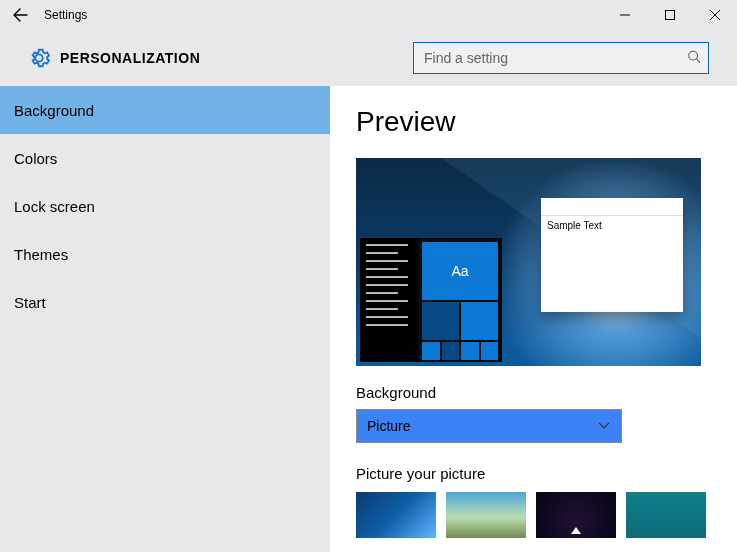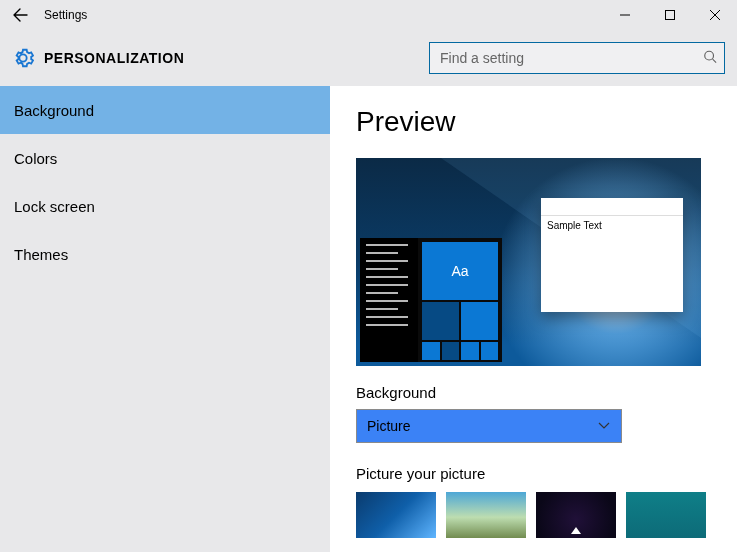--- a/index.html
+++ b/index.html
@@ -3,21 +3,21 @@
   <meta charset="utf-8">
   <style>
     * { box-sizing: border-box; margin: 0; padding: 0; }
     body { font-family: "Segoe UI", Tahoma, sans-serif; font-size: 14px; color: #000; background: #fff; width: 737px; height: 552px; overflow: hidden; }
     .titlebar { height: 30px; background: #e8e8ea; display: flex; align-items: center; padding-left: 8px; }
     .titlebar-back { width: 24px; display: flex; align-items: center; justify-content: center; cursor: pointer; }
     .titlebar-title { margin-left: 12px; font-size: 12px; color: #000; }
     .titlebar-controls { margin-left: auto; display: flex; }
     .tbtn { width: 45px; height: 30px; display: flex; align-items: center; justify-content: center; cursor: pointer; }
     .tbtn svg { display: block; }
-    .header { height: 56px; background: #e8e8ea; display: flex; align-items: center; padding: 0 12px; border-bottom: 0; }
+    .header { height: 56px; background: #e8e8ea; display: flex; align-items: center; padding: 0 28px; border-bottom: 0; }
     .gear { margin-right: 10px; display: flex; align-items: center; }
     .section-title { font-size: 14px; font-weight: 600; letter-spacing: 0.5px; }
     .search-wrap { margin-left: auto; width: 296px; }
     .search { width: 100%; height: 32px; border: 1px solid #0369a1; background: #f0f0f2; padding: 0 30px 0 10px; font-size: 14px; color: #555; outline: none; }
     .search::placeholder { color: #666; }
     .search-box { position: relative; }
     .search-icon { position: absolute; right: 8px; top: 50%; transform: translateY(-50%); pointer-events: none; }
     .body { display: flex; height: calc(552px - 86px); }
     .sidebar { width: 330px; background: #e8e8ea; }
     .side-item { height: 48px; display: flex; align-items: center; padding-left: 14px; color: #000; font-size: 15px; cursor: pointer; }
@@ -107,20 +107,23 @@
       </div>
     <div class="side-item">
         <span>Colors</span>
       </div>
     <div class="side-item">
         <span>Lock screen</span>
       </div>
     <div class="side-item">
         <span>Themes</span>
       </div>
+    <div class="side-item">
+        <span>Start</span>
+      </div>
   </div>
 
   <div class="main">
     <div class="h1">Preview</div>
 
     <div class="preview-box">
       <div class="preview-ray"></div>
       <div class="preview-light"></div>
       <div class="sample-win">
         <div class="sample-win-top"></div>

